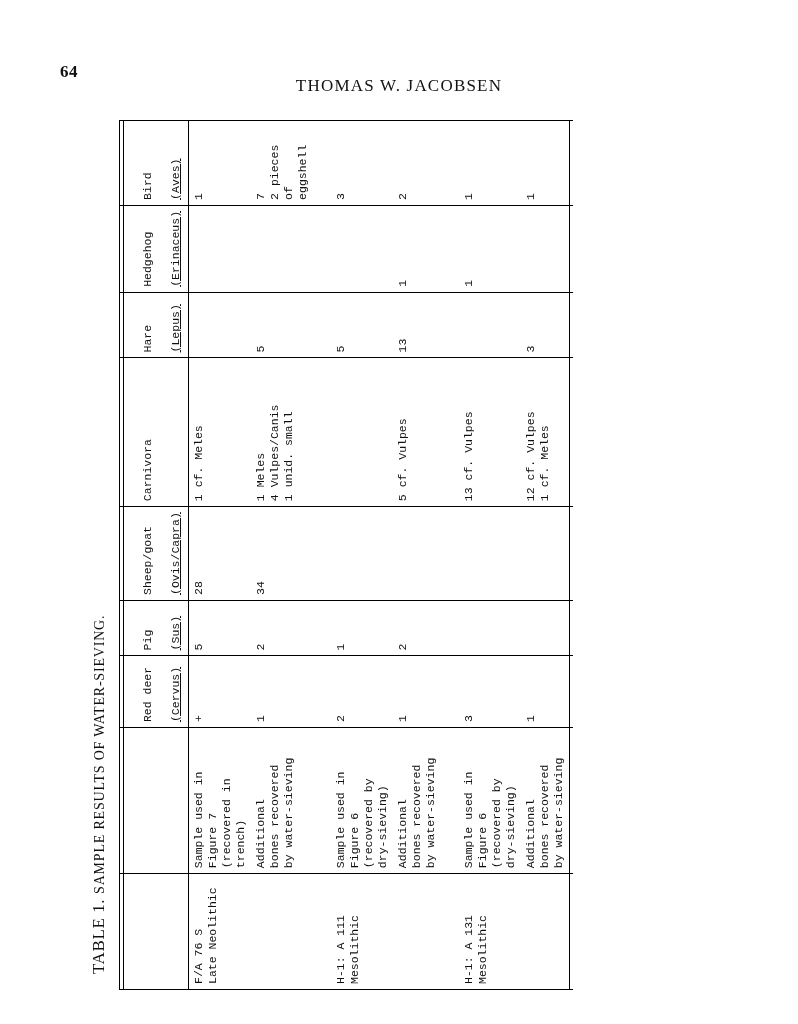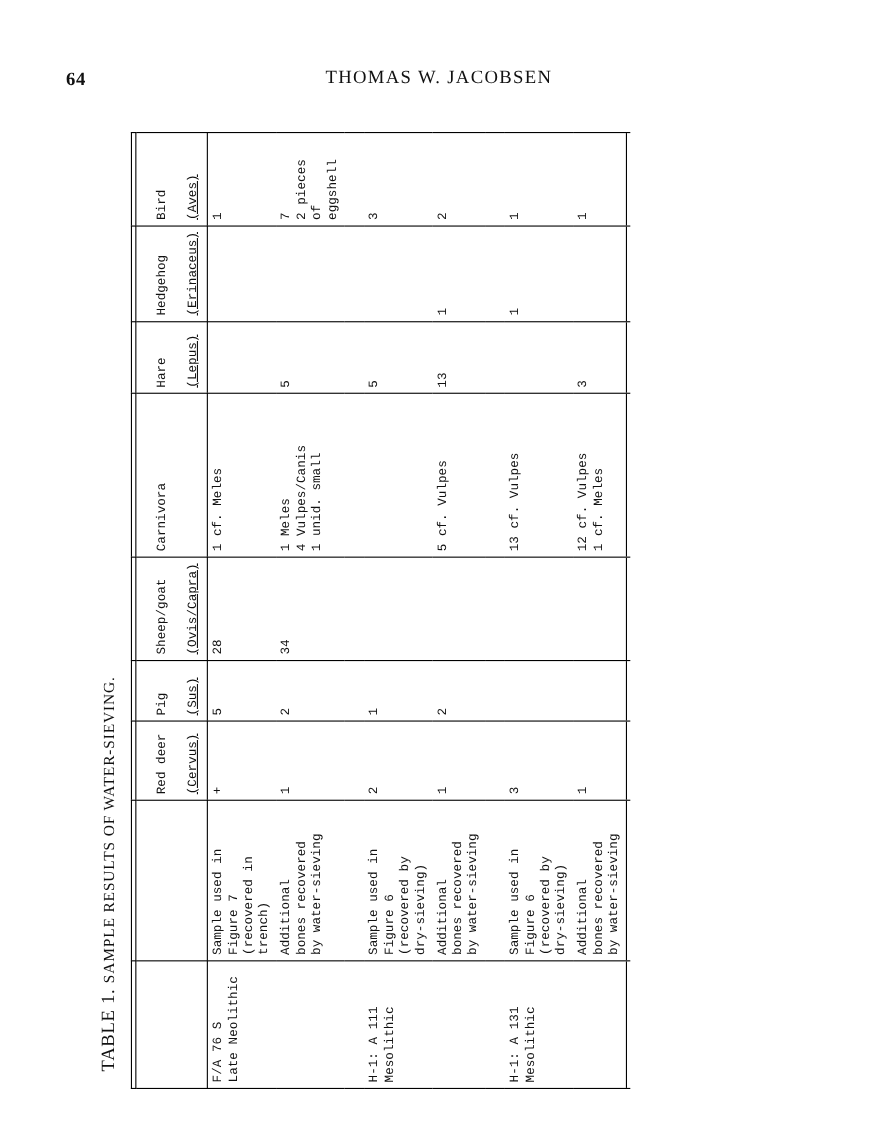--- a/index.html
+++ b/index.html
@@ -23,21 +23,21 @@
     top: 62px;
     font-family: "Liberation Serif", serif;
     font-weight: bold;
     font-size: 17px;
     letter-spacing: 0.5px;
   }
   .running-head {
     position: absolute;
     left: 0;
     right: 0;
-    top: 60px;
+    top: 76px;
     text-align: center;
     font-family: "Liberation Serif", serif;
     font-size: 17px;
     letter-spacing: 1.2px;
   }
 
   
   
   #rotated-stage {
     position: absolute;

